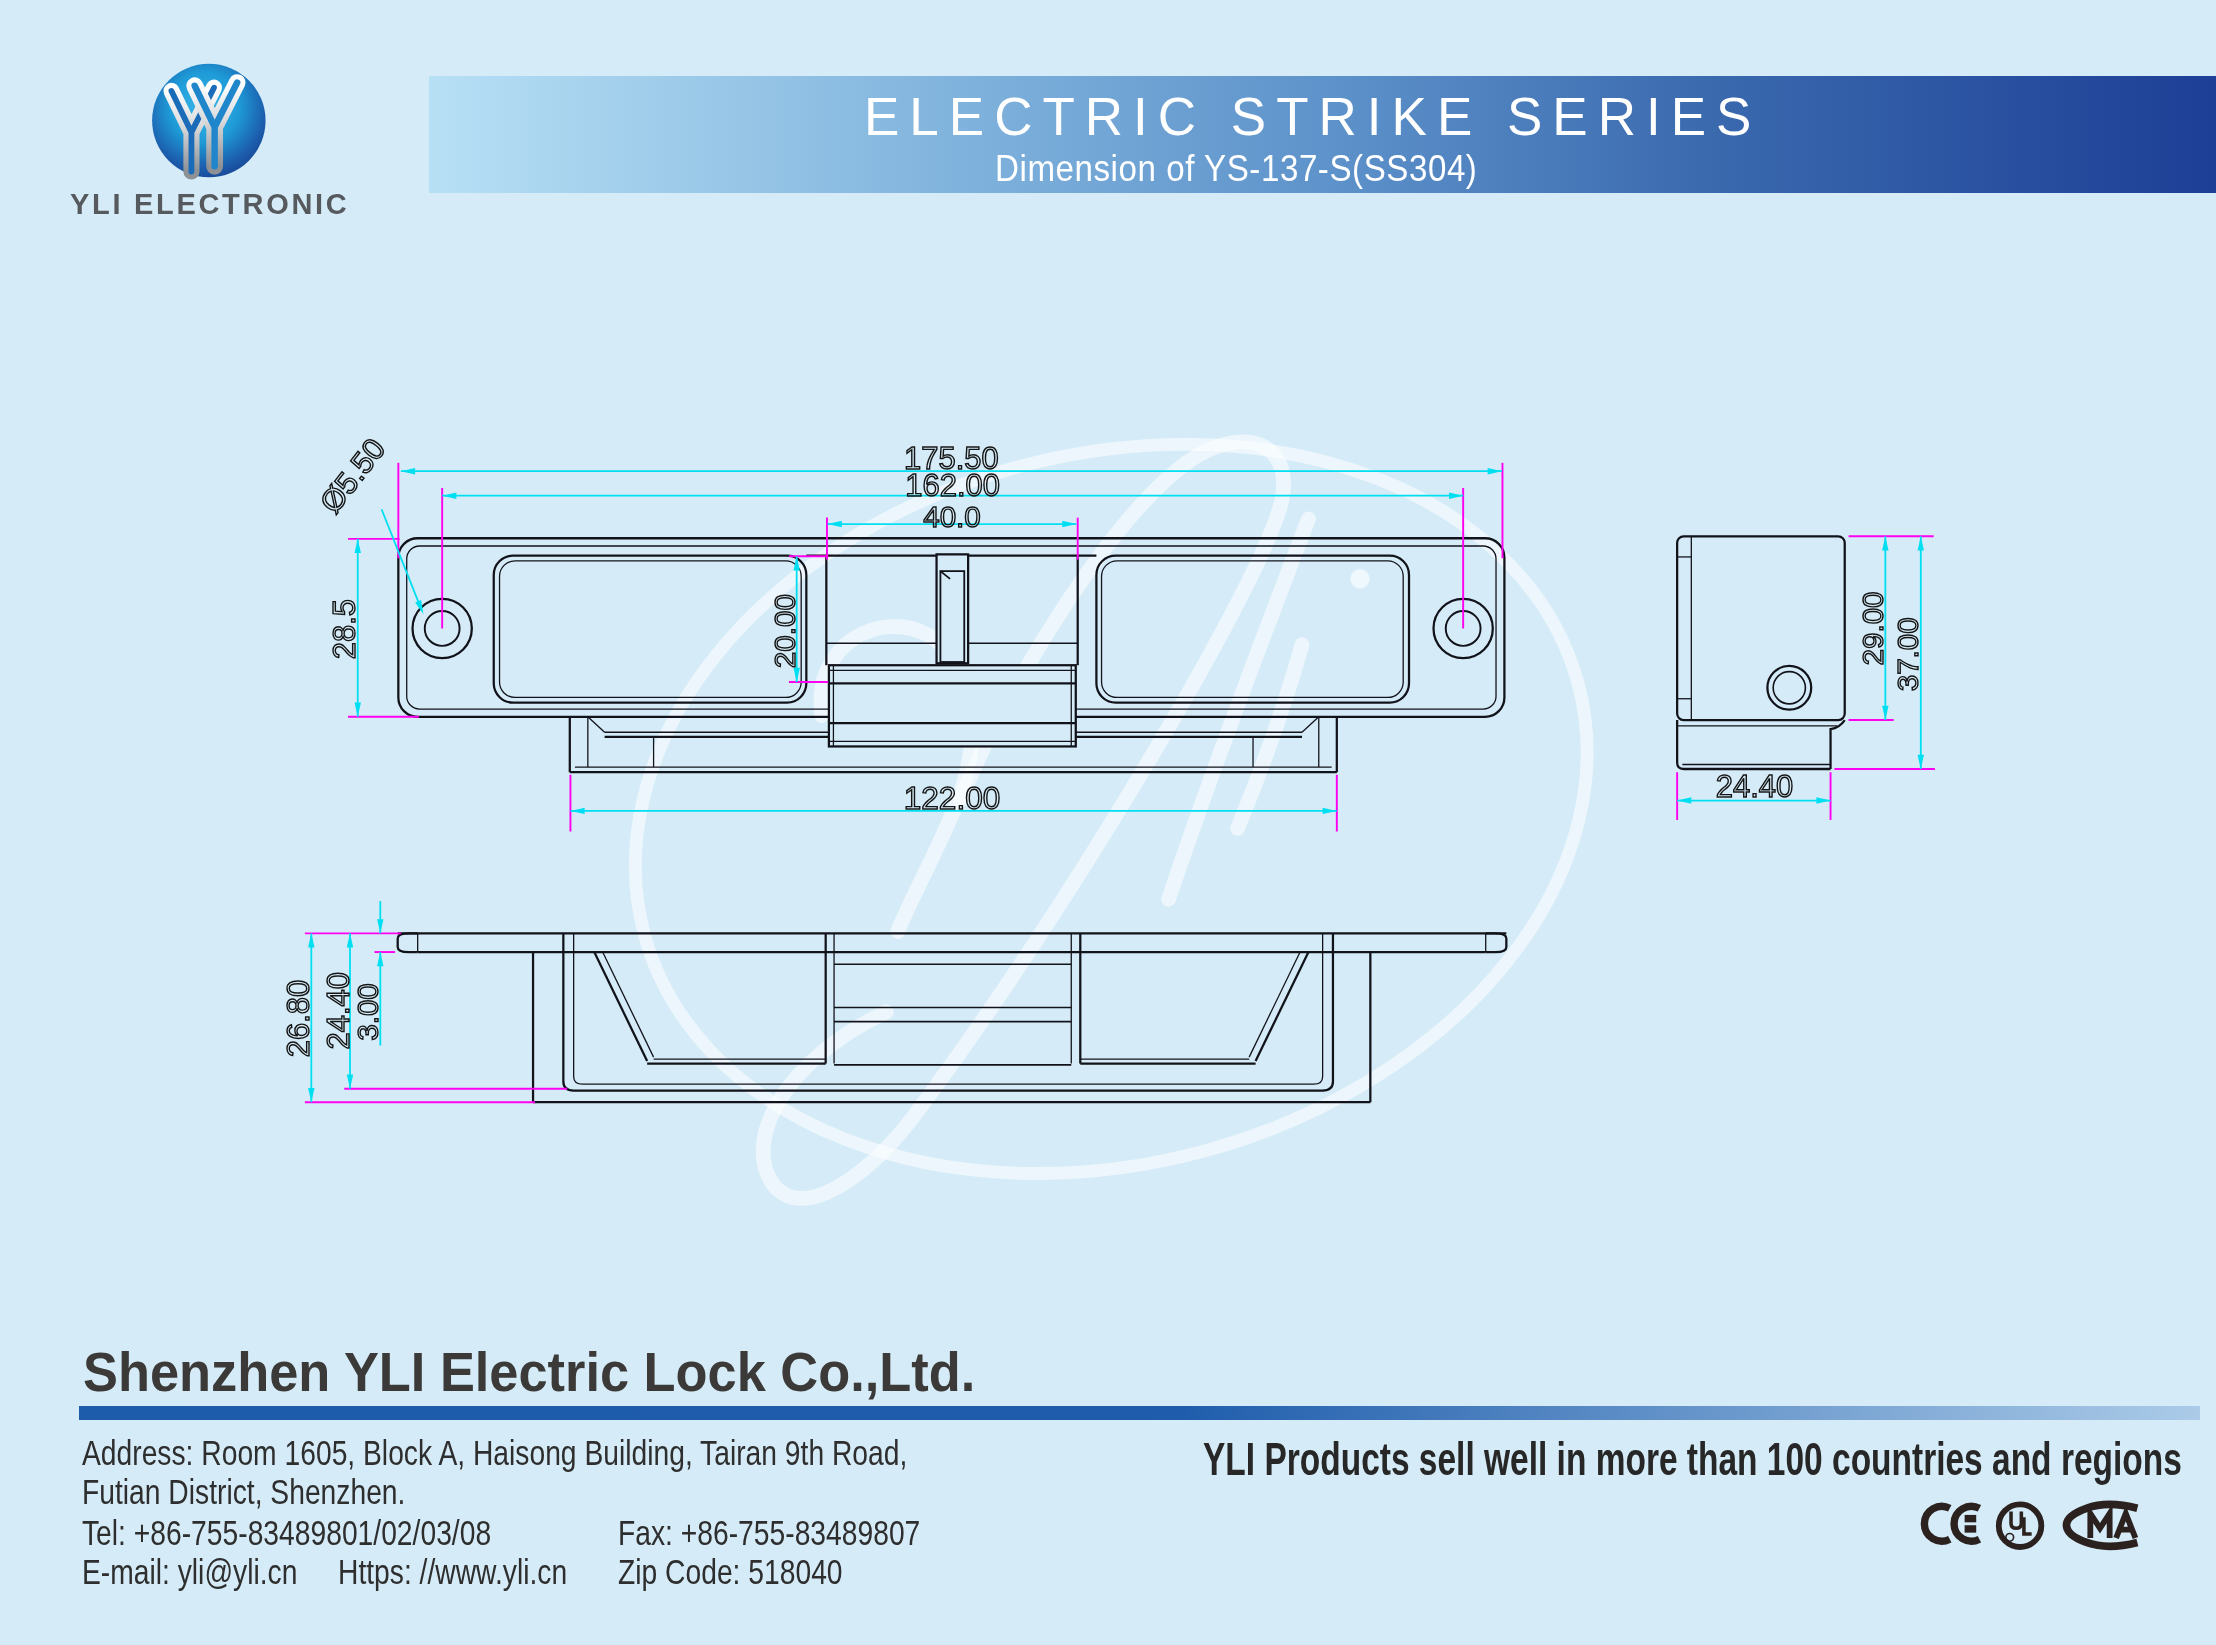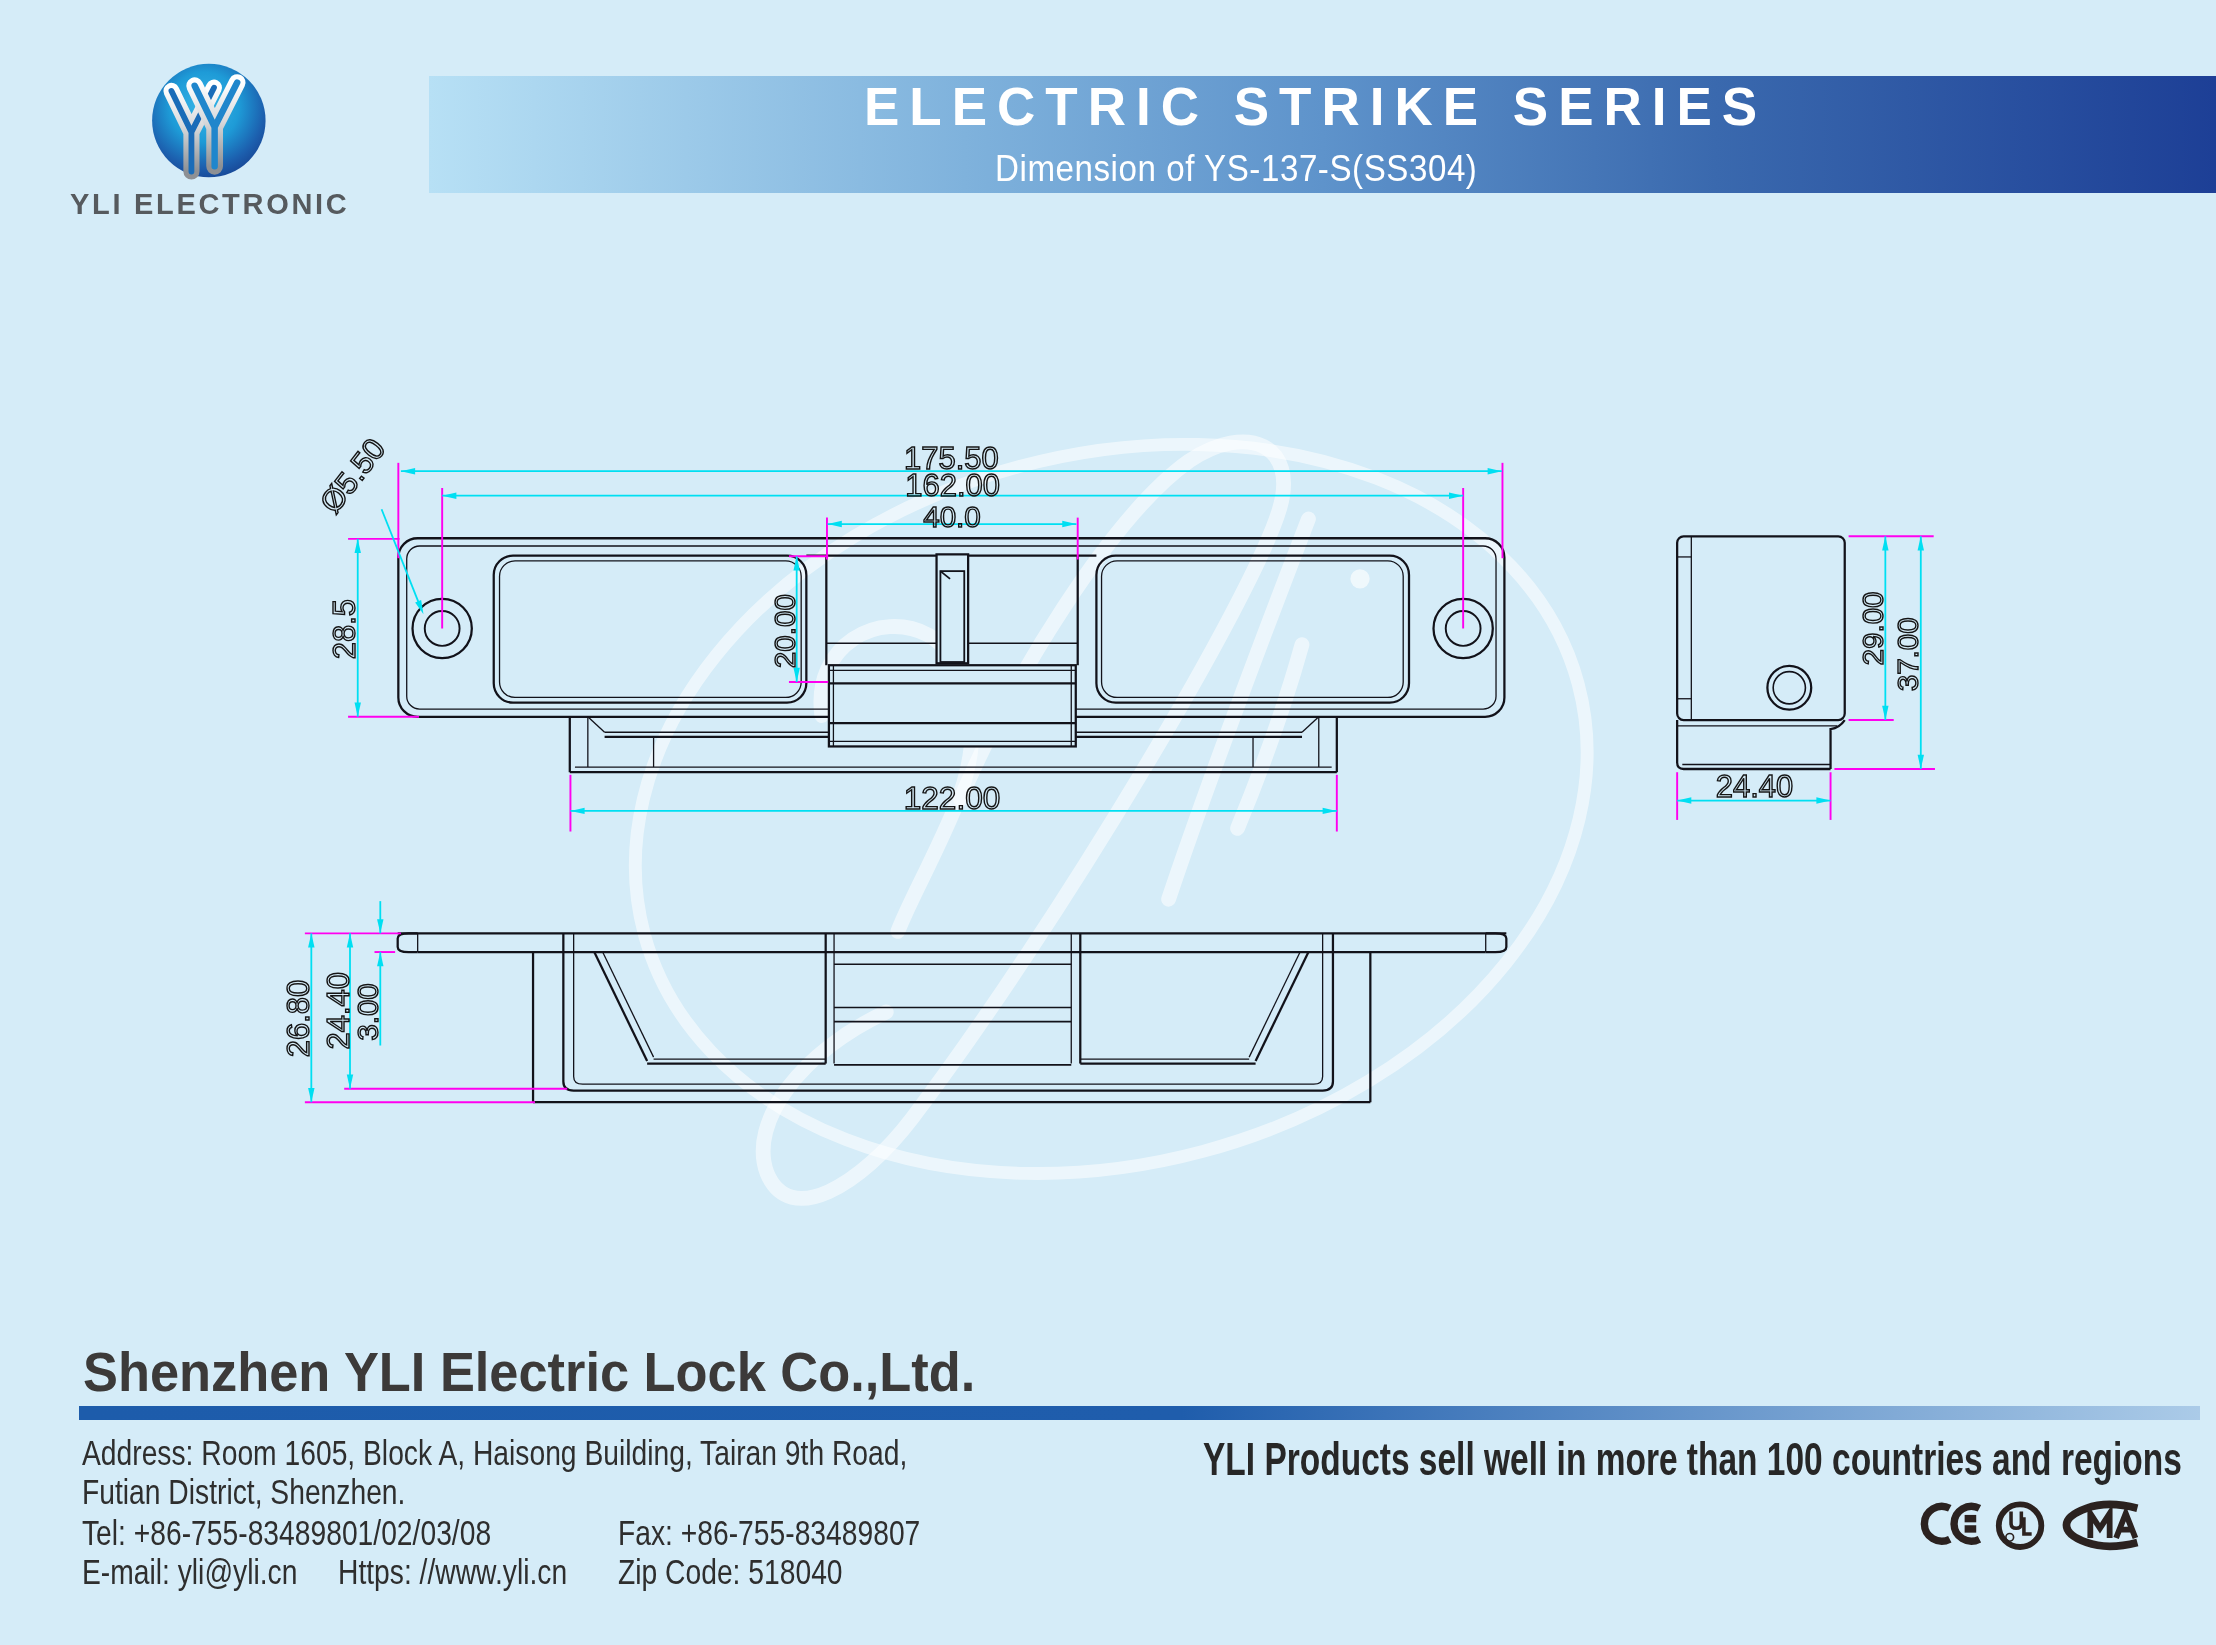--- a/index.html
+++ b/index.html
@@ -192,21 +192,21 @@
 <path d="M3140,2354 L3140,2380 L3152,2380" stroke-width="5.5"></path>
 <circle cx="3118" cy="2385" r="6" stroke-width="2.5"></circle>
 </g>
 <g stroke="#2b2220" fill="none">
 <path d="M3316,2340 Q3270,2328 3237,2340 Q3206,2351 3206,2366 Q3206,2382 3237,2393 Q3270,2405 3316,2393" stroke-width="12"></path>
 <path d="M3243,2386 L3243,2348 L3258,2371 L3273,2348 L3273,2386" stroke-width="9"></path>
 <path d="M3283,2386 L3298,2348 L3313,2386 M3288,2373 L3308,2373" stroke-width="9"></path>
 </g>
 </svg>
 <div class="abs" style="left:429px;top:76px;width:1787px;height:117px;background:linear-gradient(90deg,#b7e0f5 0%,#7fb2dc 30%,#5e93cb 50%,#3a69ae 72%,#1d3f96 100%);"></div>
-<div class="abs" id="btitle" style="left:864px;top:76px;font-size:53px;font-weight:bold;color:#fff;letter-spacing:10px;">ELECTRIC STRIKE SERIES</div>
+<div class="abs" id="btitle" style="left:864px;top:86px;font-size:53px;font-weight:normal;color:#fff;letter-spacing:10px;">ELECTRIC STRIKE SERIES</div>
 <div class="abs" id="bsub" style="left:995px;top:148px;font-size:36px;color:#fff;letter-spacing:0.6px;transform:scaleX(0.92);transform-origin:left;">Dimension of YS-137-S(SS304)</div>
 <div class="abs" id="ylitext" style="left:70px;top:188px;font-size:29px;font-weight:bold;color:#565a5e;letter-spacing:2.7px;">YLI ELECTRONIC</div>
 <div class="abs" id="company" style="left:83px;top:1340px;font-size:55px;font-weight:bold;color:#3c3a39;transform:scaleX(0.952);transform-origin:left;">Shenzhen YLI Electric Lock Co.,Ltd.</div>
 <div class="abs" style="left:79px;top:1406px;width:2121px;height:14px;background:linear-gradient(90deg,#1d5cab 0%,#1f5dac 52%,#abcbe8 100%);"></div>
 <div class="abs adr" style="left:82px;top:1433px;font-size:35px;color:#2e2e2e;transform:scaleX(0.807);transform-origin:left;">Address: Room 1605, Block A, Haisong Building, Tairan 9th Road,</div>
 <div class="abs adr" style="left:82px;top:1472px;font-size:35px;color:#2e2e2e;transform:scaleX(0.807);transform-origin:left;">Futian District, Shenzhen.</div>
 <div class="abs adr" style="left:82px;top:1513px;font-size:35px;color:#2e2e2e;transform:scaleX(0.807);transform-origin:left;">Tel: +86-755-83489801/02/03/08</div>
 <div class="abs adr" style="left:618px;top:1513px;font-size:35px;color:#2e2e2e;transform:scaleX(0.807);transform-origin:left;">Fax: +86-755-83489807</div>
 <div class="abs adr" style="left:82px;top:1552px;font-size:35px;color:#2e2e2e;transform:scaleX(0.807);transform-origin:left;">E-mail: yli@yli.cn</div>
 <div class="abs adr" style="left:338px;top:1552px;font-size:35px;color:#2e2e2e;transform:scaleX(0.807);transform-origin:left;">Https: //www.yli.cn</div>

